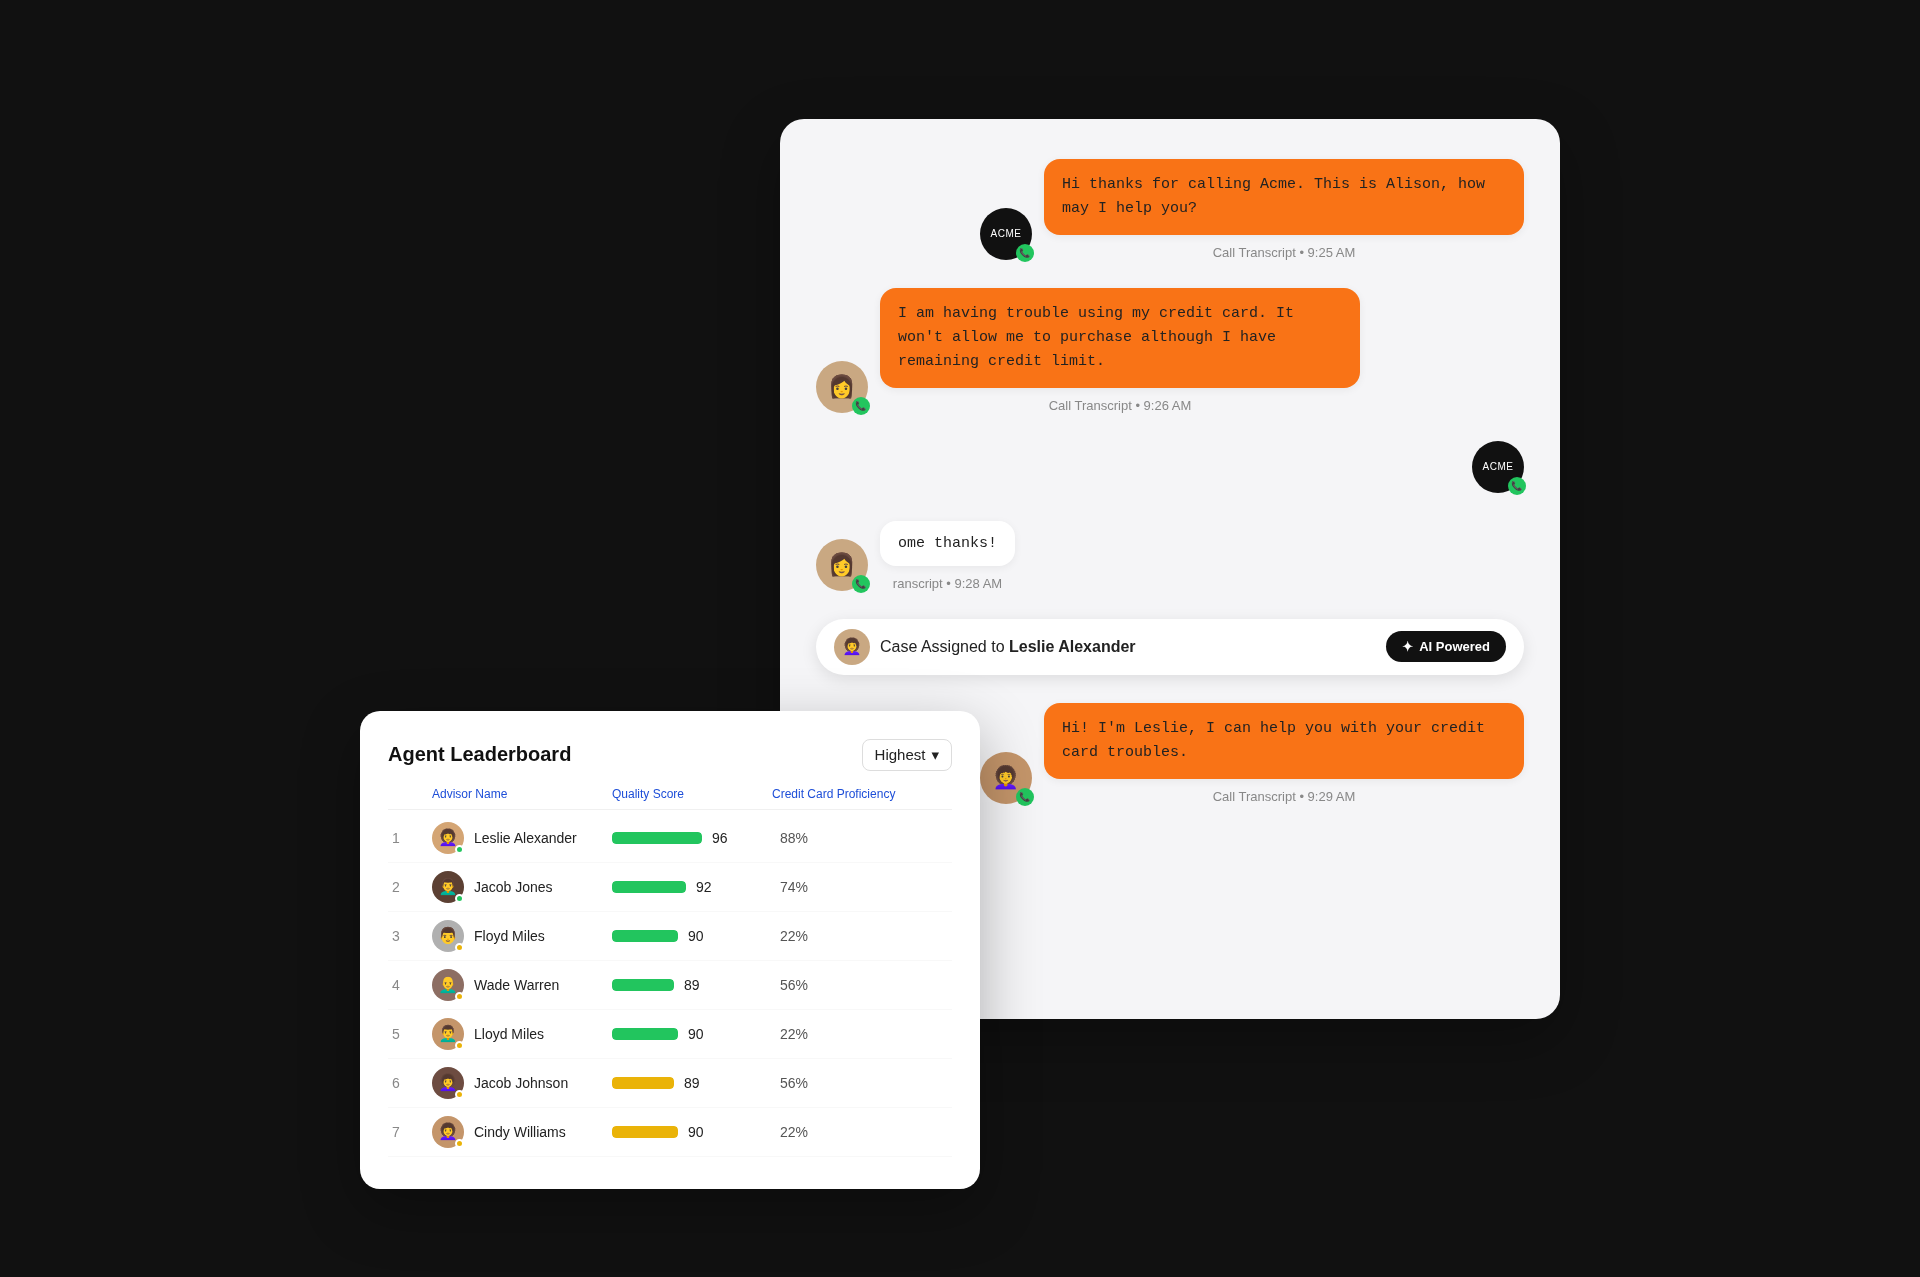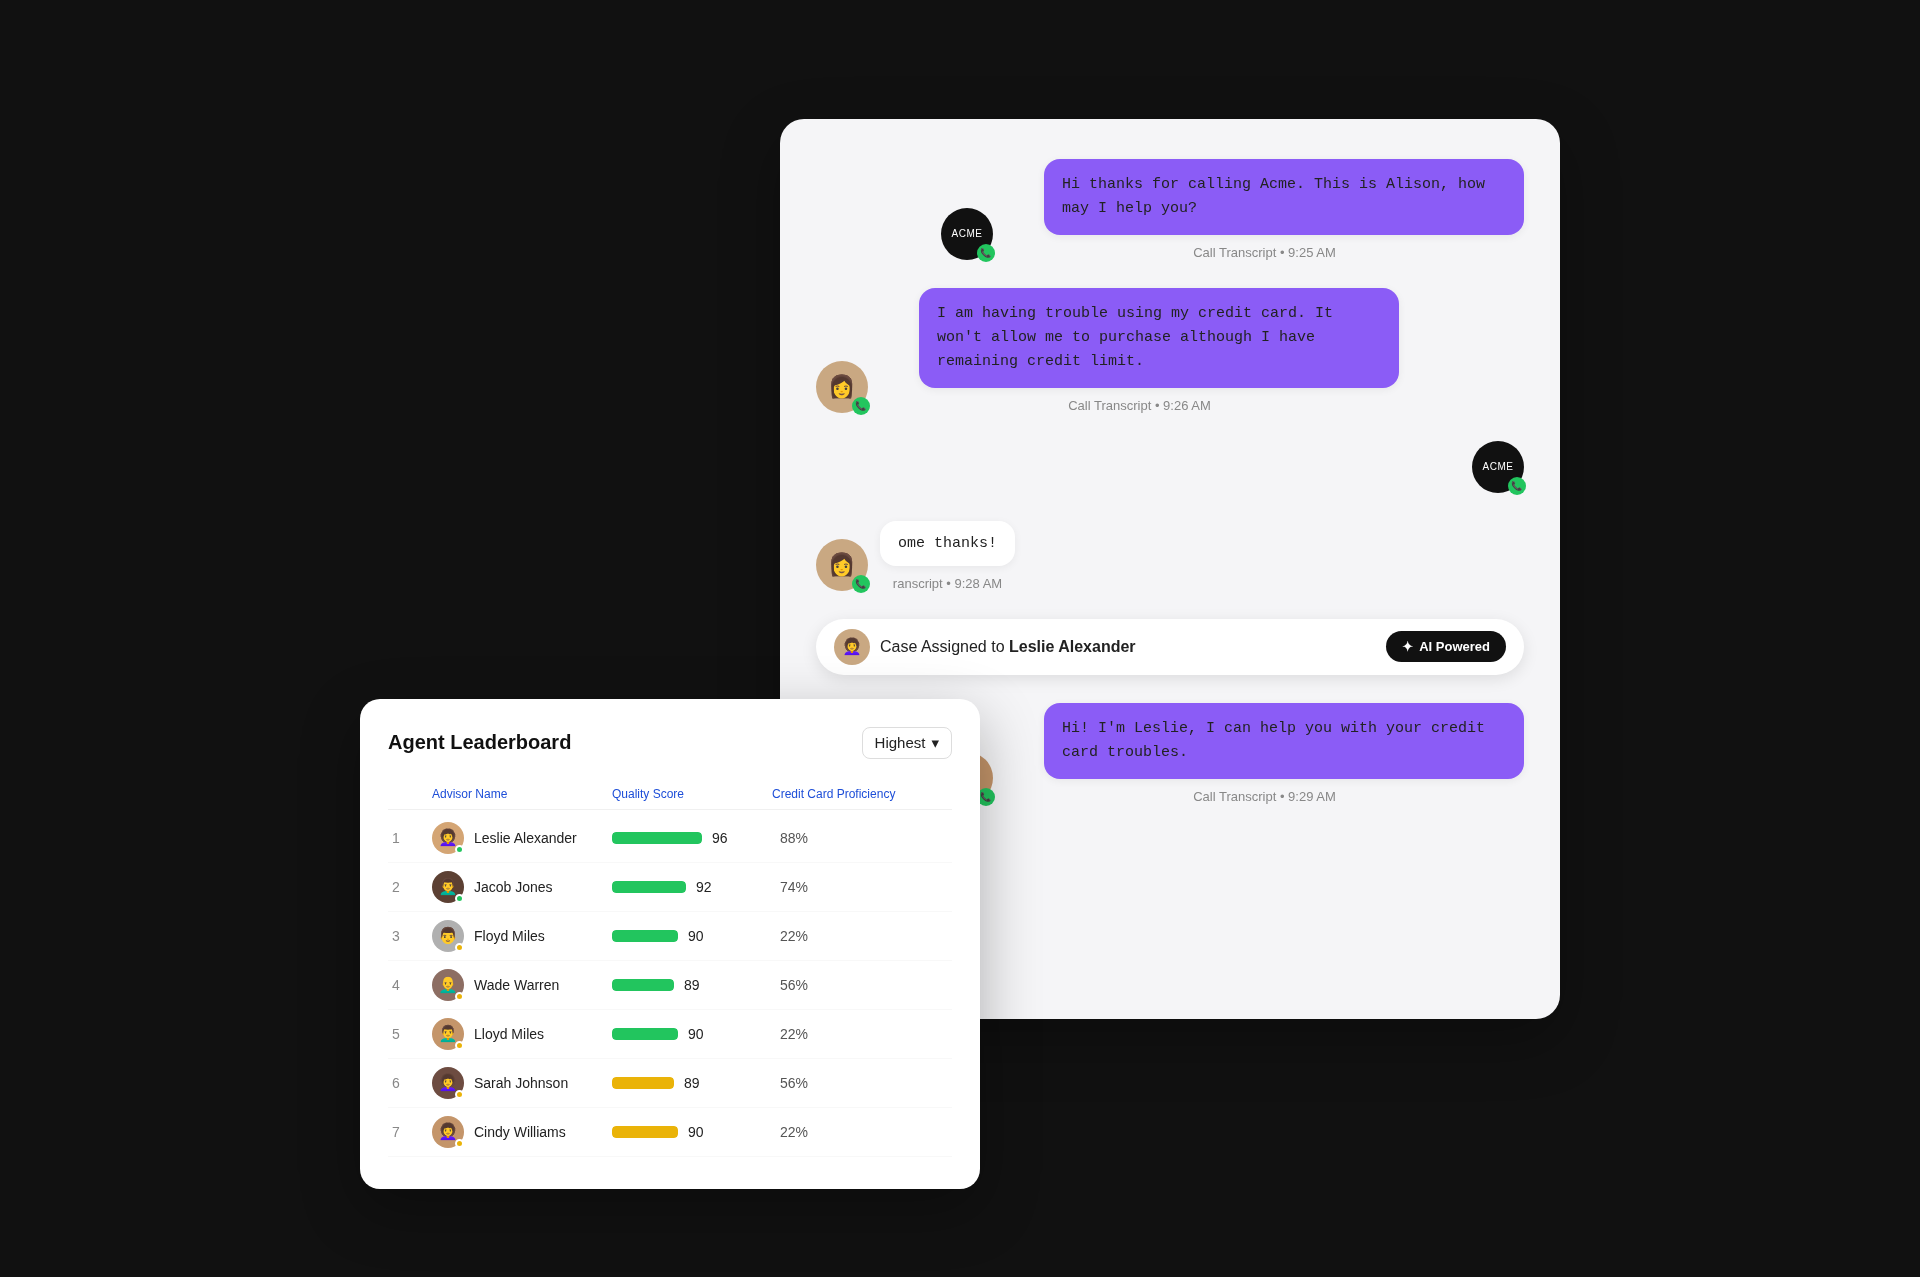--- a/index.html
+++ b/index.html
@@ -41,30 +41,29 @@
       display: flex;
       align-items: flex-end;
       gap: 12px;
     }
 
     .message-row.right {
       flex-direction: row-reverse;
     }
 
     .bubble {
-      background: #8b5cf6;
+      background: #f97316;
       border-radius: 16px;
       padding: 14px 18px;
       font-size: 15px;
       line-height: 1.6;
       color: #222;
       font-family: 'Courier New', monospace;
       max-width: 480px;
       box-shadow: 0 2px 8px rgba(0,0,0,0.06);
-      margin-left: 39px;
     }
 
     .meta {
       font-size: 13px;
       color: #888;
       margin-top: 6px;
       text-align: center;
     }
 
     .message-block {
@@ -198,21 +197,21 @@
       border-radius: 20px;
       padding: 28px 28px 32px;
       box-shadow: 0 20px 60px rgba(0,0,0,0.3);
       z-index: 10;
     }
 
     .lb-header {
       display: flex;
       align-items: center;
       justify-content: space-between;
-      margin-bottom: 28px;
+      margin-bottom: 16px;
     }
 
     .lb-title {
       font-size: 20px;
       font-weight: 700;
       color: #111;
     }
 
     .dropdown-btn {
       display: flex;
@@ -492,21 +491,21 @@
     </div>
     <div class="proficiency">22%</div>
   </div>
         <div class="lb-row">
     <div class="rank-num">6</div>
     <div class="agent-name-cell">
       <div class="agent-avatar" style="background:#6d4c41;">
         👩‍🦱
         <span class="status-dot" style="background:#eab308;"></span>
       </div>
-      <span class="agent-name">Sarah Johnson</span>
+      <span class="agent-name">Jacob Johnson</span>
     </div>
     <div class="score-cell">
       <div class="score-bar-wrap" style="width:62px;">
         <div class="score-bar" style="width:100%;background:#eab308;"></div>
       </div>
       <span class="score-num">89</span>
     </div>
     <div class="proficiency">56%</div>
   </div>
         <div class="lb-row">

